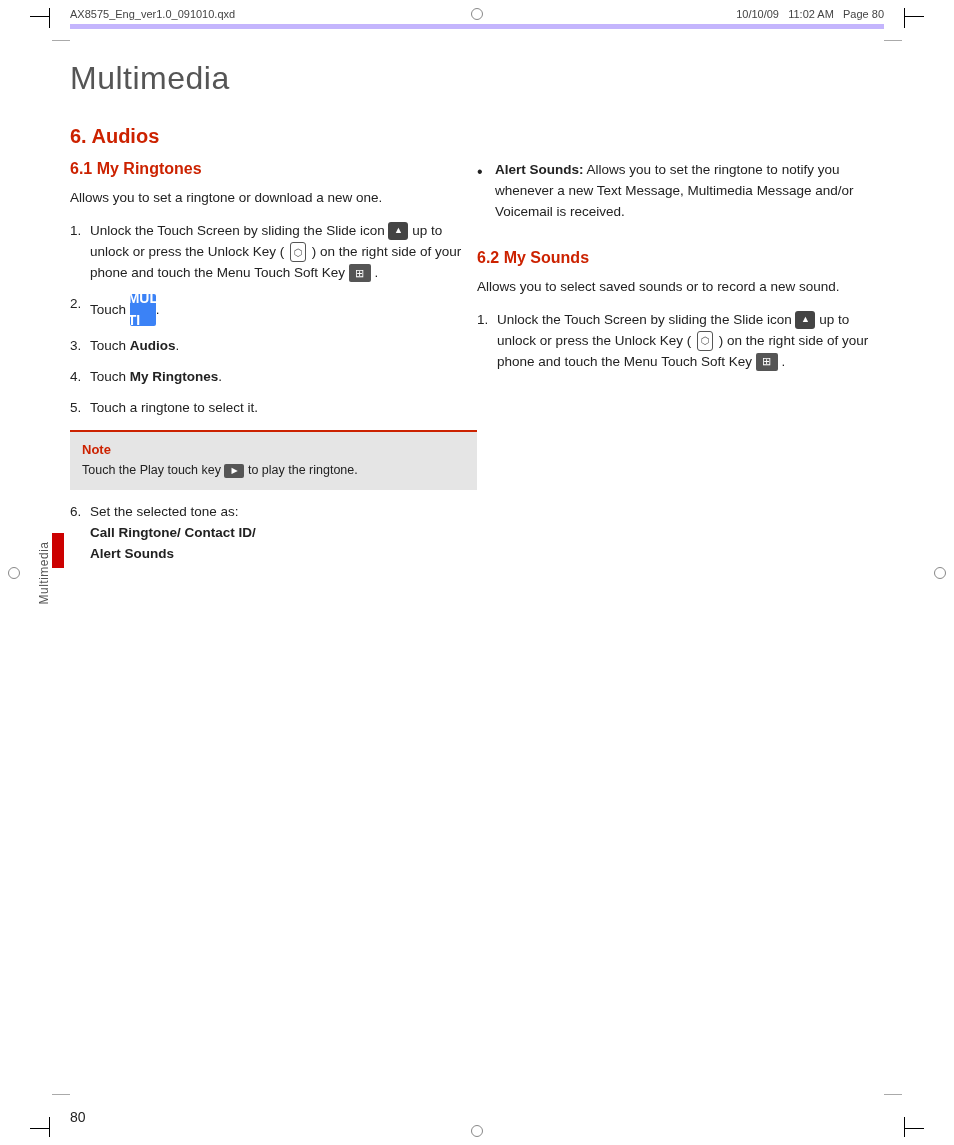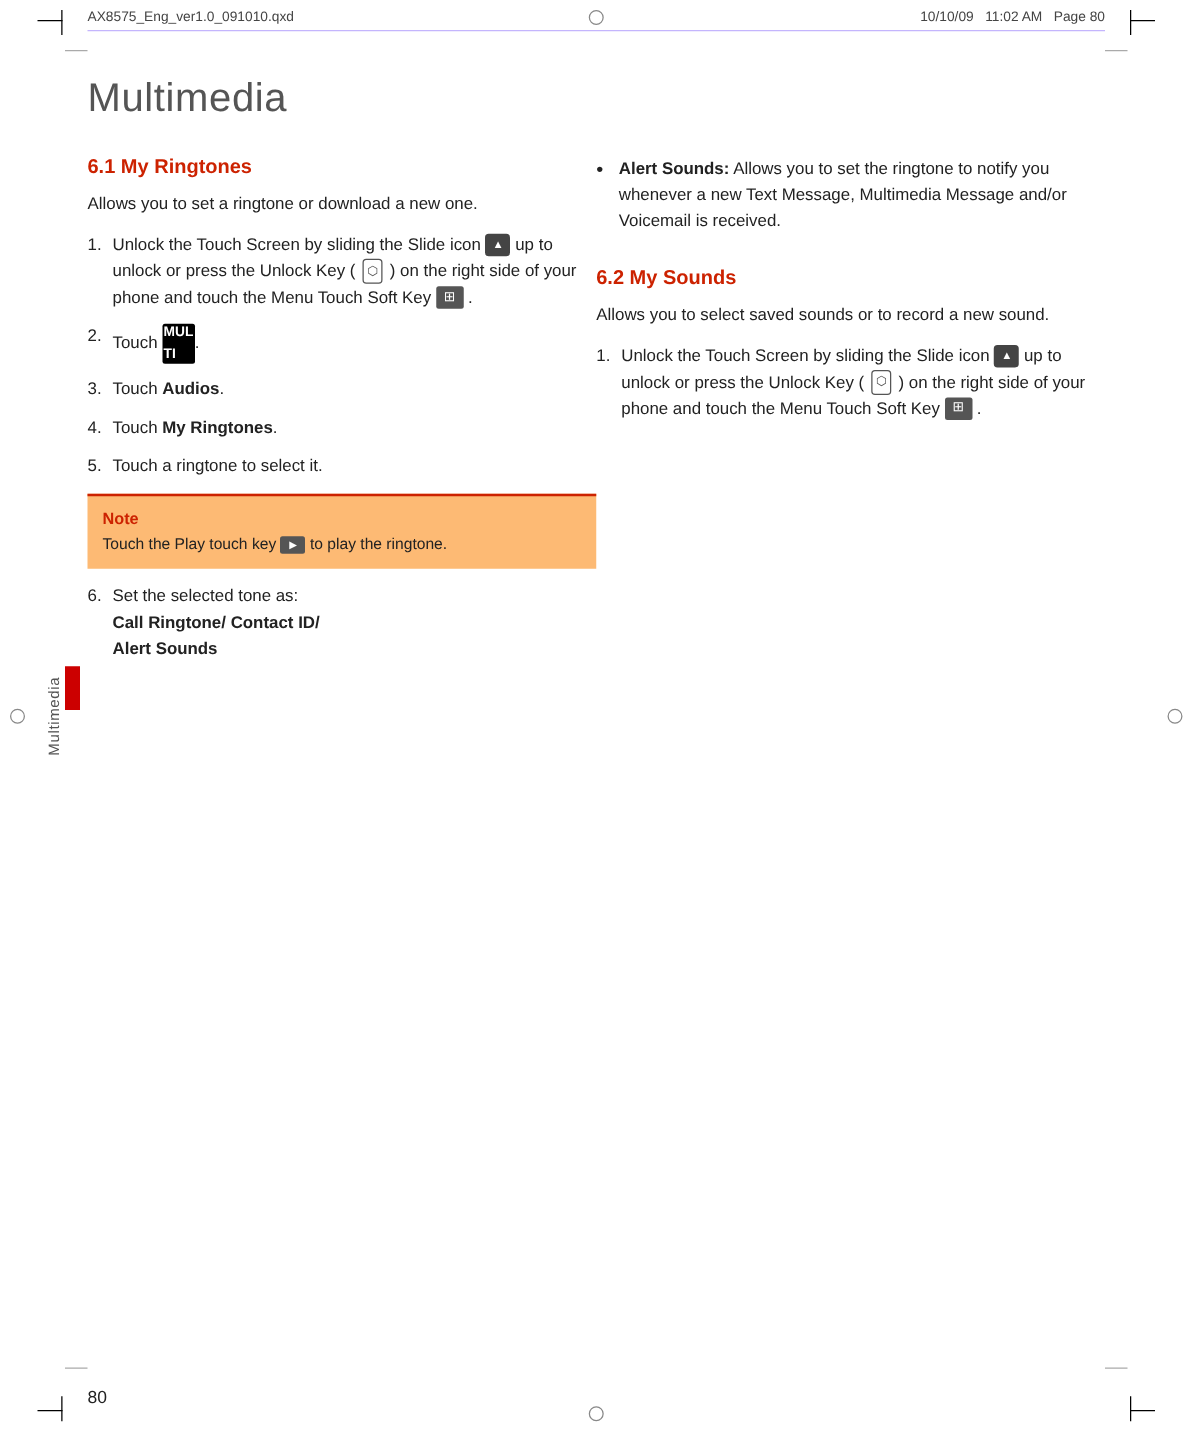--- a/index.html
+++ b/index.html
@@ -26,21 +26,21 @@
     .header-bar {
       position: absolute;
       top: 8px;
       left: 70px;
       right: 70px;
       display: flex;
       justify-content: space-between;
       align-items: center;
       font-size: 11px;
       color: #444;
-      border-bottom: 1px solid #c4b5fd;
+      border-bottom: 5px solid #c4b5fd;
       padding-bottom: 4px;
     }
 
     
     .crop-mark {
       position: absolute;
       background: #000;
     }
     .crop-tl-h { top: 16px; left: 30px; width: 20px; height: 1px; }
     .crop-tl-v { top: 8px; left: 49px; width: 1px; height: 20px; }
@@ -169,29 +169,29 @@
       vertical-align: middle;
     }
 
     .icon-menu::after {
       content: '⊞';
       color: #fff;
       font-size: 11px;
     }
 
     .icon-multimedia {
-      background: #000000;
+      background: #3b82f6;
       width: 26px;
       height: 32px;
       border-radius: 2px;
       display: inline-flex;
       align-items: center;
       justify-content: center;
       vertical-align: middle;
-      font-size: 11px;
+      font-size: 14px;
       color: #fff;
       font-weight: bold;
     }
 
     .icon-play {
       background: #555;
       width: 20px;
       height: 14px;
       border-radius: 2px;
       display: inline-flex;
@@ -215,21 +215,21 @@
       border: 1px solid #555;
       border-radius: 3px;
       vertical-align: middle;
       font-size: 10px;
       color: #555;
       margin: 0 2px;
     }
 
     
     .note-box {
-      background: #fdba74;
+      background: #e5e5e5;
       border-top: 2px solid #cc2200;
       padding: 10px 12px;
       margin: 12px 0;
       font-size: 13px;
     }
 
     .note-title {
       font-weight: bold;
       color: #cc2200;
       margin-bottom: 4px;
@@ -374,20 +374,21 @@
   <div class="hr-right-bottom"></div>
 
   <div class="sidebar-label">Multimedia</div>
 
   <div class="sidebar-accent"></div>
 
   <div class="main-content">
 
     <div class="page-title">Multimedia</div>
 
+    <div class="section-heading">6. Audios</div>
 
     <div class="columns">
 
       <div class="col-left">
 
         <div class="sub-heading">6.1 My Ringtones</div>
         <div class="body-text">Allows you to set a ringtone or download a new one.</div>
 
         <ol class="numbered-list">
           <li>

